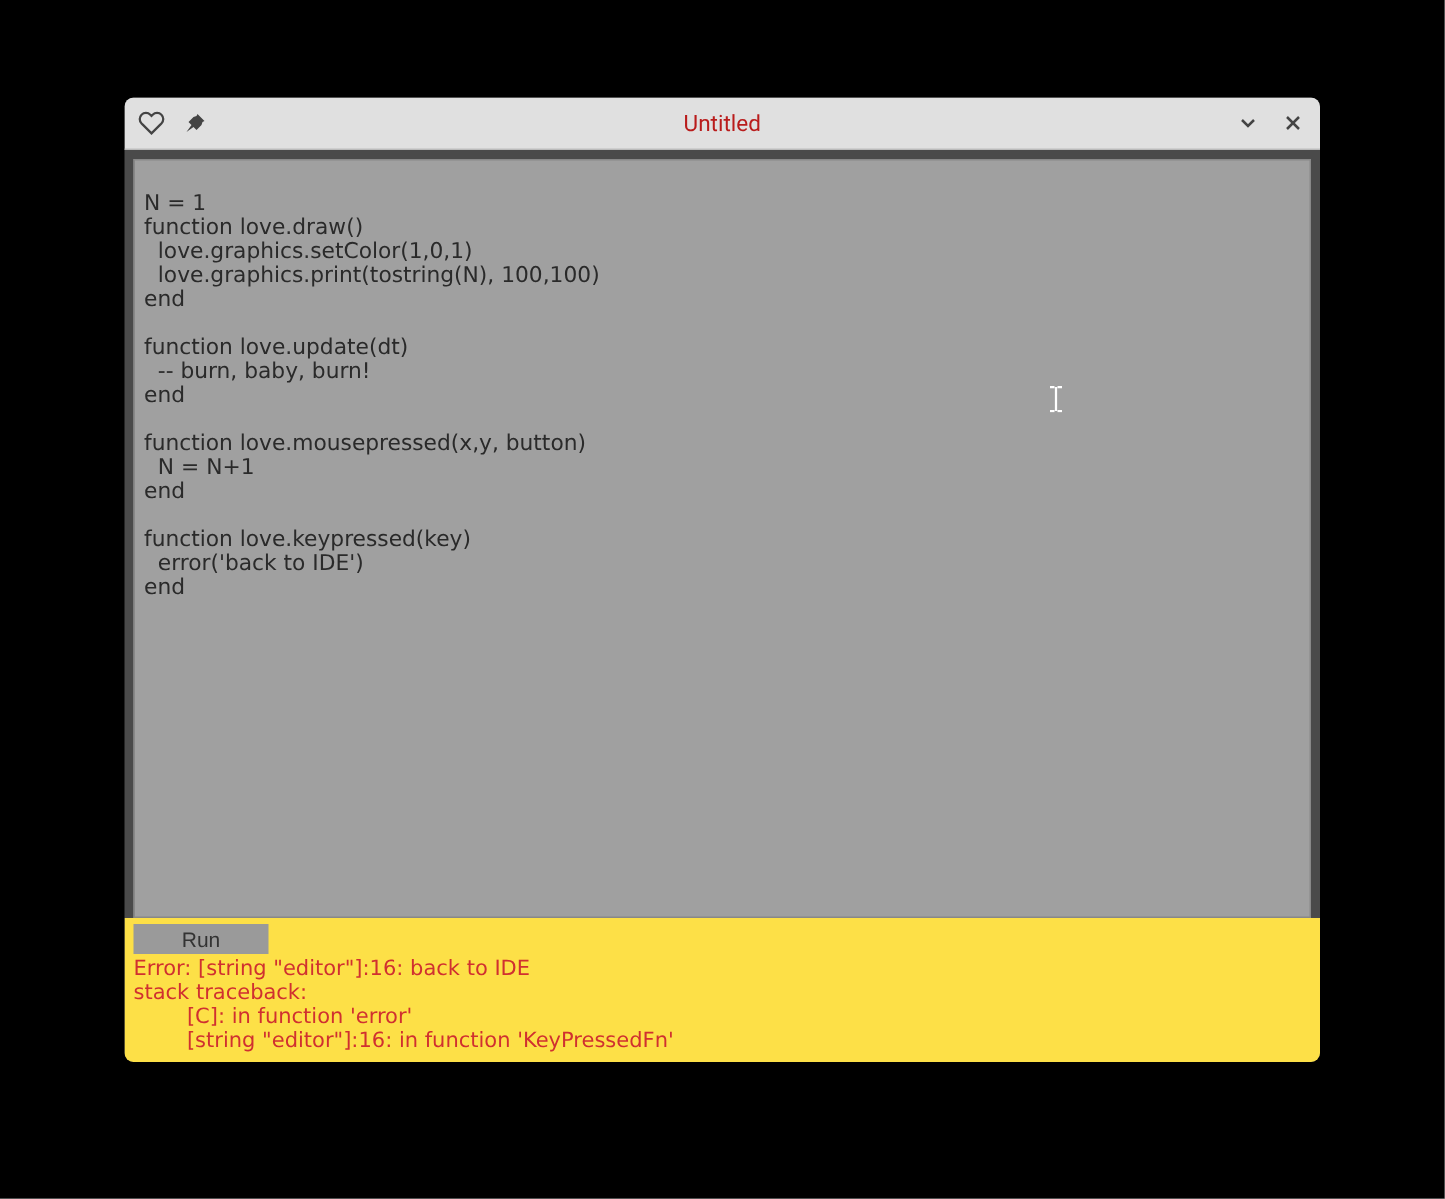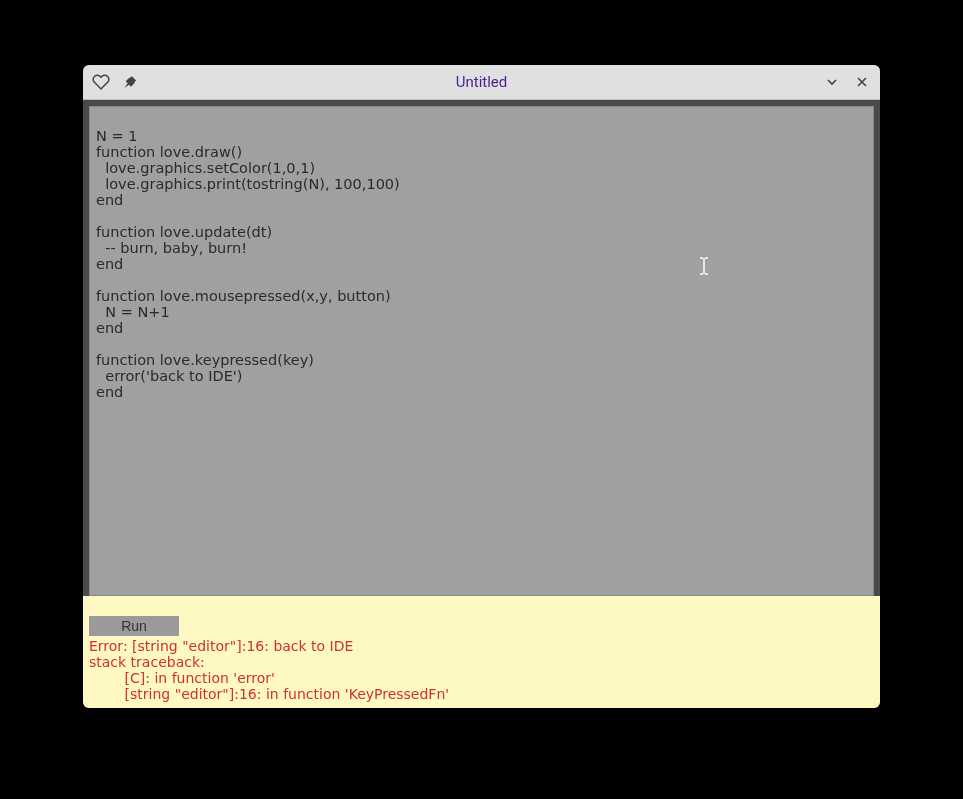--- a/index.html
+++ b/index.html
@@ -38,21 +38,21 @@
       display: flex;
       align-items: center;
       gap: 8px;
       padding-left: 8px;
     }
     .titlebar-title {
       position: absolute;
       left: 0;
       right: 0;
       text-align: center;
-      color: #4c1d95;
+      color: #b91c1c;
       font-size: 15px;
       pointer-events: none;
     }
     .titlebar-right {
       position: absolute;
       right: 8px;
       display: flex;
       align-items: center;
       gap: 10px;
     }
@@ -85,22 +85,22 @@
       top: 150px;
       width: 8px;
       height: 18px;
       pointer-events: none;
     }
     .cursor-ibeam svg {
       stroke: #fff;
       stroke-width: 1.5;
     }
     .bottom-panel {
-      background: #fef9c3;
-      padding: 20px 6px 6px 6px;
+      background: #fde047;
+      padding: 4px 6px 6px 6px;
     }
     .run-btn {
       background: #9a9a9a;
       color: #333;
       border: none;
       width: 90px;
       height: 20px;
       font-size: 14px;
       cursor: pointer;
       display: flex;

